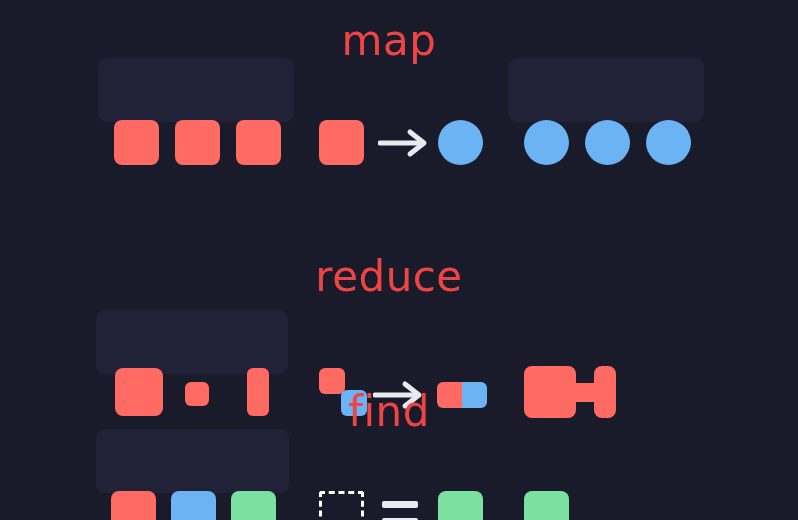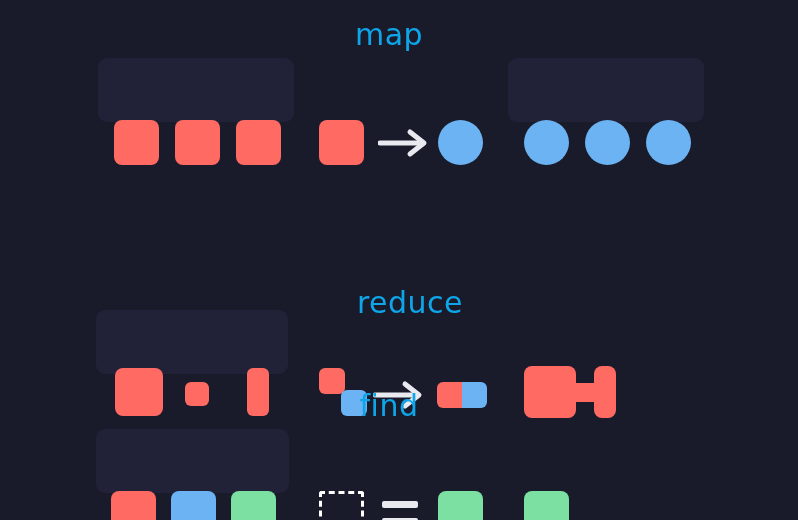--- a/index.html
+++ b/index.html
@@ -22,22 +22,22 @@
   
   .row {
     position: absolute;
     left: 0;
     width: 798px;
   }
   .row-title {
     position: absolute;
     width: 778px;
     text-align: center;
-    color: #0ea5e9;
-    font-size: 30px;
+    color: #ef4444;
+    font-size: 42px;
     font-weight: 400;
     letter-spacing: 0.5px;
     line-height: 1;
     font-family: "DejaVu Sans", sans-serif;
   }
   .stage {
     position: absolute;
     left: 0;
     width: 798px;
     height: 72px;
@@ -127,21 +127,21 @@
 
       <div class="panel" style="left:508px;top:4px;width:196px;height:64px;"></div>
       <div class="shape circle c-blue" style="left:524px;top:66px;width:45px;height:45px;"></div>
       <div class="shape circle c-blue" style="left:585px;top:66px;width:45px;height:45px;"></div>
       <div class="shape circle c-blue" style="left:646px;top:66px;width:45px;height:45px;"></div>
     </div>
   </div>
 
 
   <div class="row" style="top:252px;height:130px;">
-    <div class="row-title" style="top:36px;margin-left:21px;">reduce</div>
+    <div class="row-title" style="top:4px;">reduce</div>
 
     <div class="stage" style="top:54px;">
       <div class="panel" style="left:96px;top:4px;width:192px;height:64px;"></div>
       <div class="shape sq c-red" style="left:115px;top:62px;width:48px;height:48px;"></div>
       <div class="shape sq-sm c-red" style="left:185px;top:76px;width:24px;height:24px;"></div>
       <div class="shape sq-sm c-red" style="left:247px;top:62px;width:22px;height:48px;"></div>
 
       <div class="pair" style="left:319px;top:62px;width:52px;height:52px;">
         <div class="shape sq-sm c-red" style="left:0;top:0;width:26px;height:26px;"></div>
         <div class="shape sq-sm c-blue" style="left:22px;top:22px;width:26px;height:26px;"></div>

